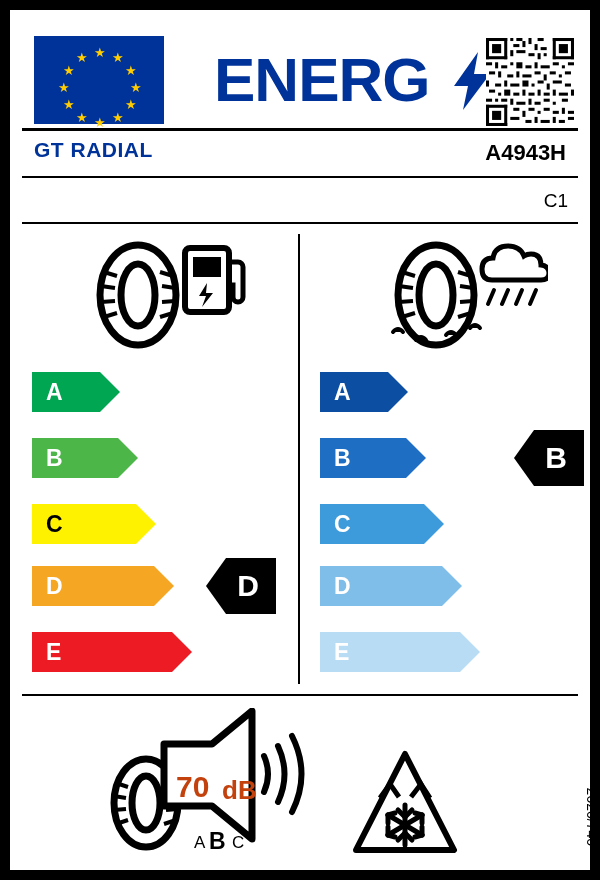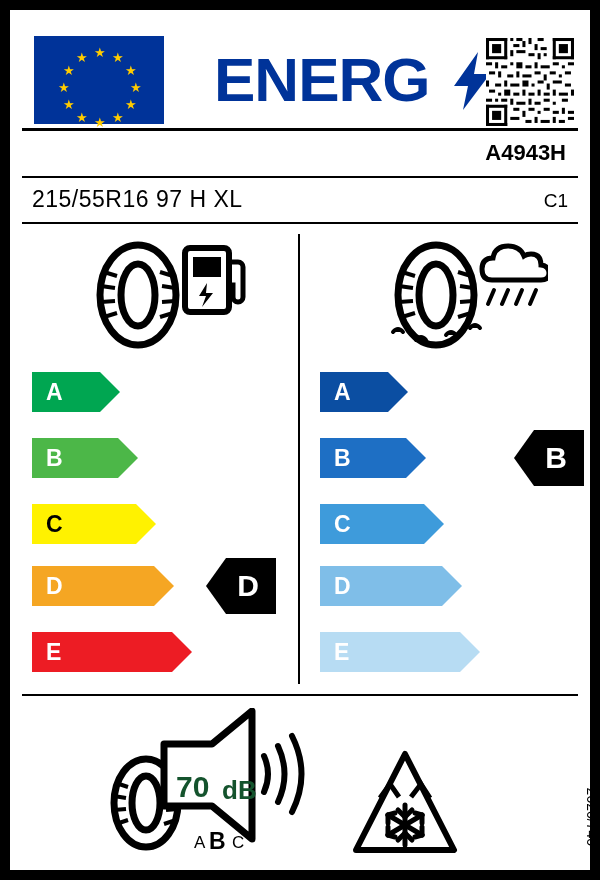--- a/index.html
+++ b/index.html
@@ -147,21 +147,21 @@
   }
   .result-shape {
     clip-path: polygon(20px 0, 100% 0, 100% 100%, 20px 100%, 0 50%);
   }
 
   
   .db-value {
     position: absolute;
     font-size: 30px;
     font-weight: bold;
-    color: #14532d;
+    color: #c2410c;
   }
   .abc {
     position: absolute;
     font-size: 17px;
     color: #000000;
   }
   .abc b { font-size: 23px; }
 
   .vyear {
     position: absolute;
@@ -298,24 +298,24 @@
           <rect x="18" y="27" width="3" height="1"></rect>
         <rect x="22" y="26" width="1" height="2"></rect>
           <rect x="24" y="27" width="2" height="1"></rect>
         <rect x="27" y="26" width="2" height="1"></rect>
       </g>
     </svg>
   </div>
 
   <div class="rule" style="left:12px; top:118px; width:556px; height:3px;"></div>
 
+  <div class="brand">GT RADIAL</div>
   <div class="code">A4943H</div>
   <div class="rule" style="left:12px; top:166px; width:556px; height:2px;"></div>
 
-  <div class="size">215/55R16 97 H XL</div>
   <div class="class">C1</div>
   <div class="rule" style="left:12px; top:212px; width:556px; height:2px;"></div>
 
   <div class="rule" style="left:288px; top:224px; width:2px; height:450px;"></div>
 
   <div class="rule" style="left:12px; top:684px; width:556px; height:2px;"></div>
 
   <svg class="pictos" style="left:80px; top:230px;" width="160" height="110" viewBox="0 0 160 110">
     <g>
       <ellipse cx="48" cy="55" rx="38" ry="50" fill="none" stroke="#000" stroke-width="7"></ellipse>

